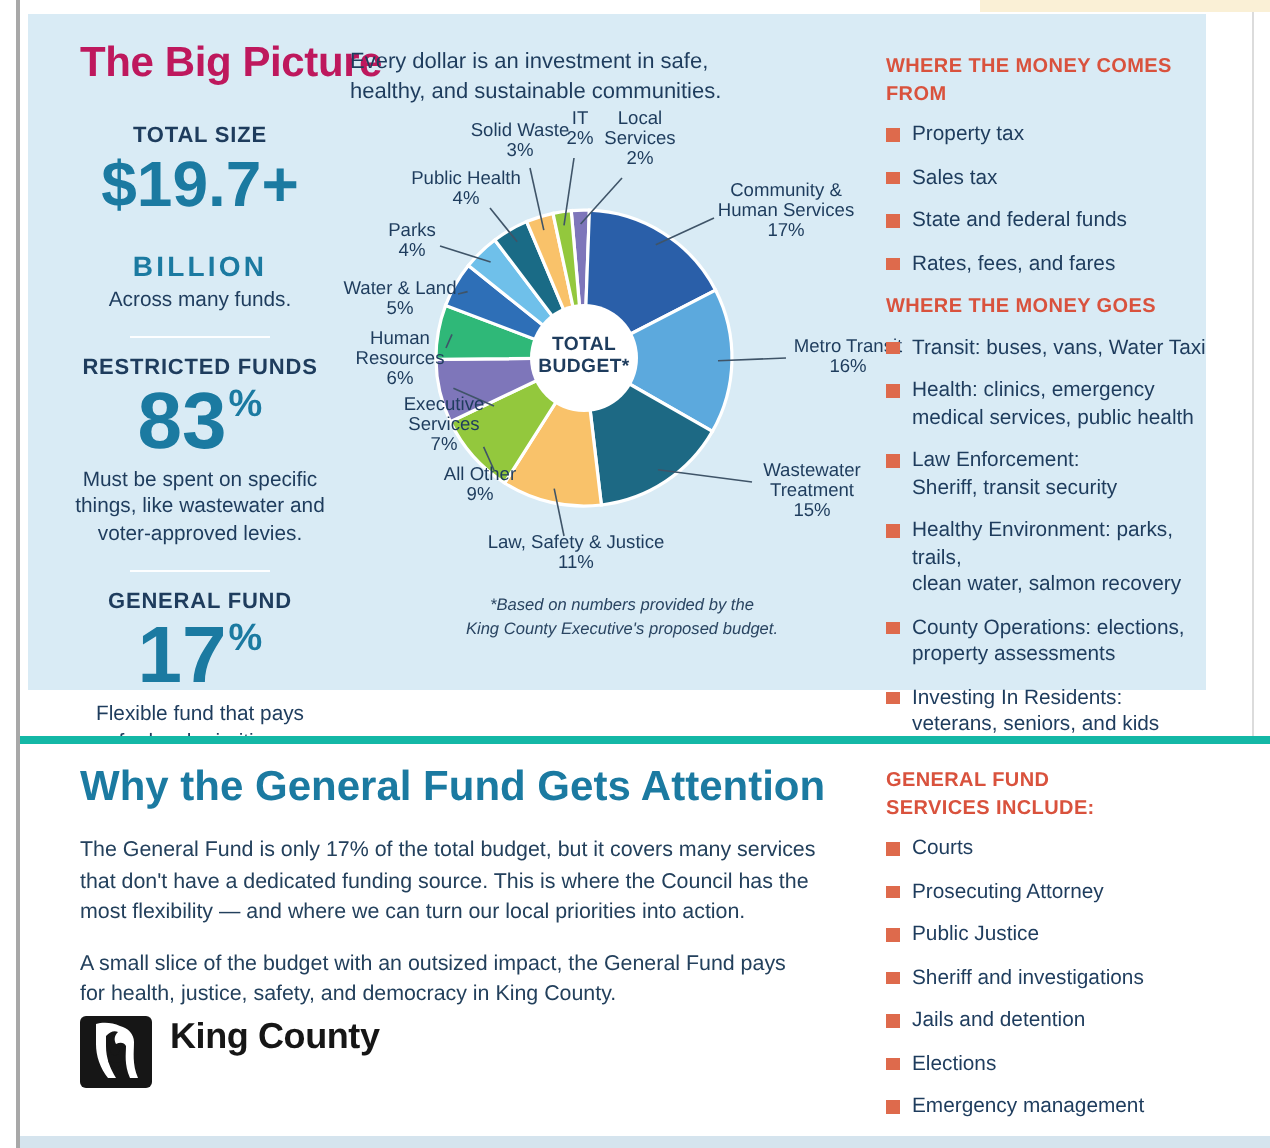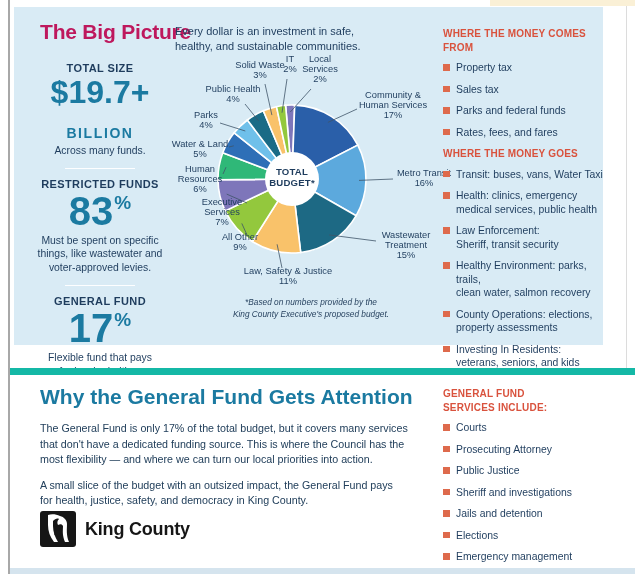--- a/index.html
+++ b/index.html
@@ -34,26 +34,26 @@
   .rightcol{position:absolute;left:429px;top:20px;width:160px;}
   .red-header{font-size:10px;font-weight:bold;color:#d9523d;letter-spacing:.2px;line-height:1.35;white-space:pre-line;}
   .blist{margin:7px 0 0 0;padding:0;list-style:none;}
   .blist li{position:relative;padding-left:13px;margin-bottom:8px;font-size:10.4px;line-height:1.3;
             color:#1e3c5d;white-space:pre-line;}
   .bullet{position:absolute;left:0;top:3px;width:6.5px;height:6.5px;background:#de6a4c;}
   .goes-gap{margin-top:2px;}
 
   
   .section2{position:absolute;left:10px;top:368px;width:625px;height:200px;background:#ffffff;
-            border-top:7px solid #14b8a6;}
+            border-top:4px solid #14b8a6;}
   .s2-heading{position:absolute;left:30px;top:10px;font-size:21px;font-weight:bold;color:#1b7aa1;}
   .s2-paras{position:absolute;left:30px;top:46px;width:390px;font-size:10.7px;line-height:1.45;
             color:#23405c;}
   .s2-paras p{margin:0 0 10px 0;white-space:pre-line;}
-  .logo{position:absolute;left:30px;top:136px;display:flex;align-items:center;gap:9px;}
+  .logo{position:absolute;left:30px;top:136px;display:flex;gap:9px;}
   .logo-text{font-size:18px;font-weight:bold;color:#161616;letter-spacing:-.2px;}
   .services{position:absolute;left:433px;top:12px;width:175px;}
 </style>
 </head>
 <body>
 
 <div id="page">
   <div class="edge-left"></div>
   <div class="edge-right"></div>
   <div class="cream-strip"></div>
@@ -152,21 +152,21 @@
 
     <div class="footnote">*Based on numbers provided by the
 King County Executive's proposed budget.</div>
 
     <div class="rightcol">
       <div>
         <div class="red-header">WHERE THE MONEY COMES FROM</div>
         <ul class="blist">
             <li><span class="bullet"></span><span>Property tax</span></li>
             <li><span class="bullet"></span><span>Sales tax</span></li>
-            <li><span class="bullet"></span><span>Parks and federal funds</span></li>
+            <li><span class="bullet"></span><span>State and federal funds</span></li>
             <li><span class="bullet"></span><span>Rates, fees, and fares</span></li>
           </ul>
       </div>
       <div class="goes-gap">
         <div class="red-header">WHERE THE MONEY GOES</div>
         <ul class="blist">
             <li><span class="bullet"></span><span>Transit: buses, vans, Water Taxi</span></li>
             <li><span class="bullet"></span><span>Health: clinics, emergency
 medical services, public health</span></li>
             <li><span class="bullet"></span><span>Law Enforcement:

